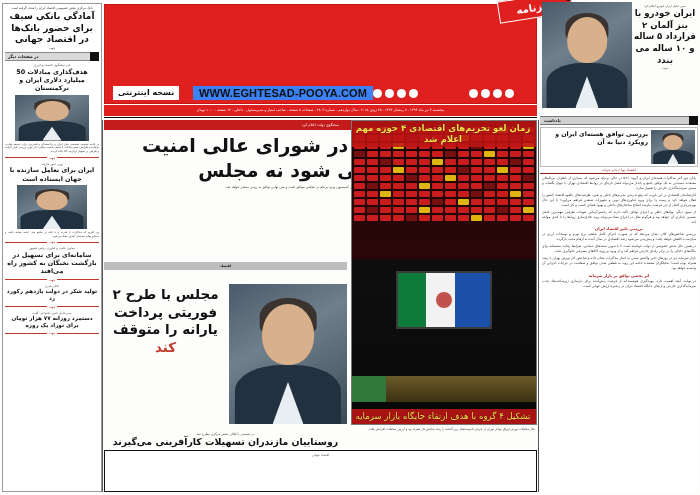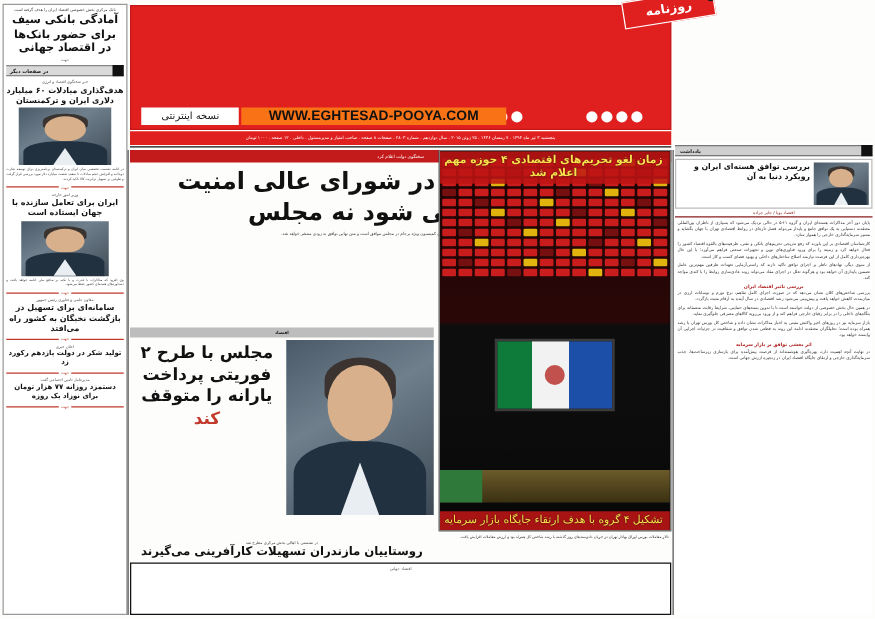--- a/index.html
+++ b/index.html
@@ -48,32 +48,32 @@
     width: 9px; height: 9px; border-radius: 50%;
     background: #fff; display: block;
   }
   .logo-dots2 {
     position: absolute; right: 118px; bottom: 5px;
     display: flex; gap: 3px;
   }
   .logo-dots2 i { width: 9px; height: 9px; border-radius: 50%; background: #fff; display: block; }
   .url-plate {
     position: absolute; left: 88px; bottom: 3px;
-    height: 14px; padding: 0 22px;
-    background: #f97316; color: #111;
+    height: 14px; padding: 0 6px;
+    background: #3b82f6; color: #111;
     font-family: "Liberation Sans", sans-serif;
     font-size: 11px; font-weight: 900; letter-spacing: .1px;
     line-height: 14px; white-space: nowrap;
     direction: ltr;
   }
   .edition-tag {
     position: absolute; left: 8px; bottom: 3px;
-    height: 14px; padding: 0 16px;
+    height: 14px; padding: 0 5px;
     background: #ffffff; color: #111;
-    font-size: 8px; font-weight: 400; line-height: 14px;
+    font-size: 8px; font-weight: 700; line-height: 14px;
     white-space: nowrap;
   }
   .ribbon {
     position: absolute; right: 128px; top: -4px;
     width: 74px; height: 22px;
     background: #e01f1f;
     border: 1px solid #fff;
     transform: rotate(-9deg);
     color: #fff; font-size: 10px; font-weight: 900;
     text-align: center; line-height: 22px;
@@ -277,21 +277,21 @@
 
   .mid-block {
     position: absolute; left: 0; top: 142px;
     width: 243px; height: 163px;
   }
   .mid-label {
     background: #bdbdbd; height: 8px;
     font-size: 3.4px; line-height: 8px; text-align: center;
     color: #111; font-weight: 900;
   }
-  .mid-inner { display: flex; gap: 2px; margin-top: 2px; }
+  .mid-inner { display: flex; gap: 2px; margin-top: 14px; }
   .mid-photo { flex: 0 0 118px; height: 140px; }
   .mid-head {
     flex: 1; font-size: 13.5px; font-weight: 900; color: #111;
     line-height: 1.3; text-align: center; letter-spacing: -.4px;
     padding-top: 2px;
   }
   .mid-head .red { color: #c0392b; }
 
   .bottom-left {
     position: absolute; left: 0; top: 312px;
@@ -358,37 +358,50 @@
         <i></i>
       </div>
     <div class="url-plate">WWW.EGHTESAD-POOYA.COM</div>
     <div class="edition-tag fa">نسخه اینترنتی</div>
   </div>
   <div class="ribbon fa">روزنامه</div>
   <div class="ribbon-pin"></div>
   <div class="dateline fa">پنجشنبه ۳ تیر ماه ۱۳۹۴ . ۷ رمضان ۱۴۳۶ . ۲۵ ژوئن ۲۰۱۵ . سال دوازدهم . شماره ۲۸۰۳ . صفحات ۸ صفحه . صاحب امتیاز و مدیرمسئول . داخلی . ۱۲ صفحه . ۱۰۰۰ تومان</div>
   <div class="mast-rule"></div>
 
+  <div class="tr-lead">
+    <div class="ph photo">
+      <div class="hair"></div>
+        <div class="head"></div>
+        <div class="body"></div>
+        <div class="shirt"></div>
+    </div>
+    <div class="txtwrap">
+      <div class="tr-k fa">مدیر عامل ایران خودرو اعلام کرد</div>
+      <div class="tr-t fa">ایران خودرو با بنز آلمان ۲ قرارداد ۵ ساله و ۱۰ ساله می بندد</div>
+      <div class="tr-more fa">جهت</div>
+    </div>
+  </div>
 
   <div class="left-col">
 
     <div>
       <div class="lead-kicker fa">بانک مرکزی بخش خصوصی اقتصاد ایران را هدف گرفته است</div>
       <div class="lead-title fa">آمادگی بانکی سیف برای حضور بانک‌ها در اقتصاد جهانی</div>
       <div class="lead-more fa">جهت</div>
     </div>
 
     <div class="other-pages-bar">
       <div class="sq"></div>
       <div class="t fa">در صفحات دیگر</div>
     </div>
 
     <div>
       <div class="side-kicker fa">خبر سخنگوی اقتصاد و انرژی</div>
-      <div class="side-title fa">هدف‌گذاری مبادلات ۶۰ میلیارد دلاری ایران و ترکمنستان</div>
+      <div class="side-title fa">هدف‌گذاری مبادلات 50 میلیارد دلاری ایران و ترکمنستان</div>
       <div class="photo" style="height:46px;margin:2px 10px;">
         <div class="hair"></div>
           <div class="head"></div>
           <div class="body"></div>
           <div class="shirt"></div>
       </div>
       <div class="nano fa">در ادامه نشست تخصصی میان ایران و ترکمنستان برنامه‌ریزی برای توسعه تجارت دوجانبه و افزایش حجم مبادلات تا سقف شصت میلیارد دلار مورد بررسی قرار گرفت و طرفین بر تسهیل ترانزیت کالا تاکید کردند.</div>
       <div class="sect-divider">
         <span class="bar"></span>
           <span class="lbl fa">جهت</span>

